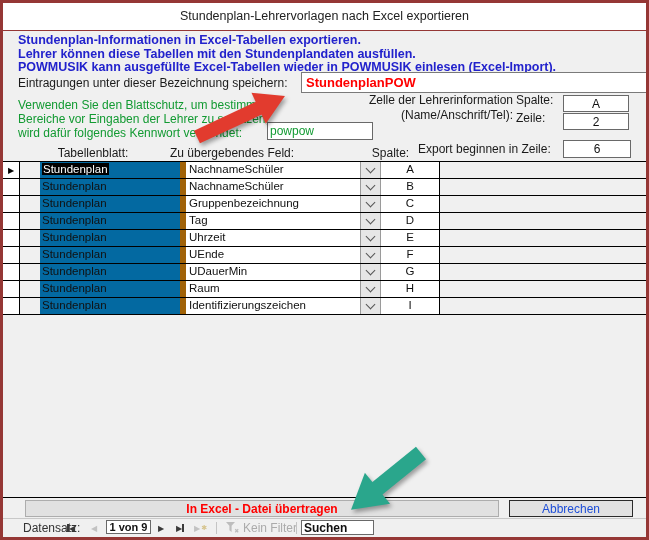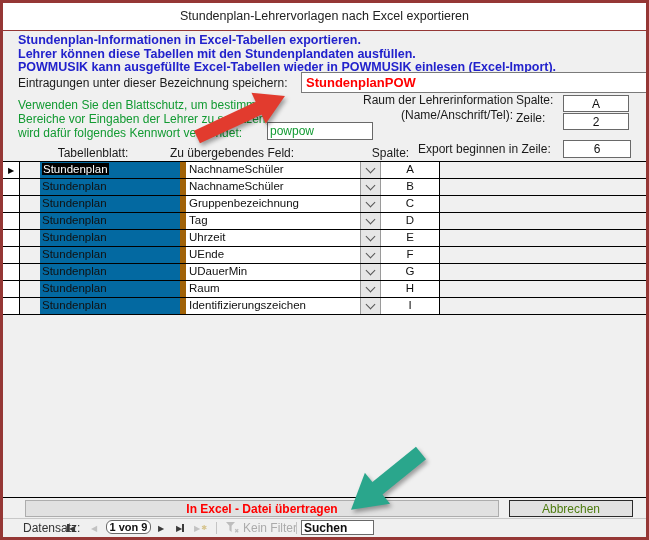--- a/index.html
+++ b/index.html
@@ -33,30 +33,30 @@
   .cell.c1{width:146px;background:#0369a1;border-right:6px solid #a16207;padding-left:2px;margin-left:20px;}
   .cell.c2{width:174px;background:#fff;padding-left:3px;}
   .cell.dd{width:21px;background:#e6e6e6;border:1px solid #9a9a9a;border-top:none;border-bottom:none;
            display:flex;align-items:center;justify-content:center;}
   .cell.dd .chev{border-color:#555;}
   .cell.c3{width:59px;background:#fff;border-right:1px solid #000;text-align:center;}
   .cell.fill{flex:1;background:#f0f0f0;}
   .ds-row.selected .cellval{background:#000;color:#fff;padding:0 1px;}
   
   .sepline{left:0;top:494px;width:643px;height:0;border-top:1px solid #000;}
-  .btn{position:absolute;top:497px;height:17px;background:#e1e1e1;font-size:12px;color:#4d7c0f;
+  .btn{position:absolute;top:497px;height:17px;background:#e1e1e1;font-size:12px;color:#1d4ed8;
        display:flex;align-items:center;justify-content:center;box-sizing:border-box;}
   .btn.export{left:22px;width:474px;border:1px solid #adadad;font-weight:bold;color:#ff0000;}
   .btn.cancel{left:506px;width:124px;border:1px solid #2b2b2b;}
   .statusbar{left:0;top:515px;width:643px;height:18px;background:#f0f0f0;border-top:1px solid #c8c8c8;}
   .statusbar .slbl{position:absolute;left:20px;top:2px;font-size:12px;color:#333;}
   .navbtn{position:absolute;top:3px;height:12px;display:flex;align-items:center;font-size:8px;color:#3a3a3a;}
   .navbtn.disabled{color:#c2c2c2;}
   .bar{display:inline-block;width:2px;height:8px;background:currentColor;}
-  .posbox{position:absolute;left:103px;top:1px;width:45px;height:14px;font-weight:bold;font-size:11px;text-align:center;border-radius:6px;}
+  .posbox{position:absolute;left:103px;top:1px;width:45px;height:14px;font-weight:bold;font-size:11px;text-align:center;}
   .vsep{position:absolute;top:3px;width:1px;height:12px;background:#c4c4c4;}
   .keinfilter{position:absolute;left:240px;top:2px;font-size:12px;color:#ababab;}
   .searchbox{position:absolute;left:298px;top:1px;width:73px;height:15px;font-weight:bold;font-size:12px;text-align:left;}
   .star{font-size:7px;color:#d6c48e;margin-left:1px;}
   .annot{pointer-events:none;filter:drop-shadow(2px 3px 2px rgba(0,0,0,0.35));}
 </style>
 </head>
 <body>
 
 <div class="dialog">
@@ -78,21 +78,21 @@
   </div>
 
   <div class="abs greentext" style="left:15px;top:96px;">
     <div>Verwenden Sie den Blattschutz, um bestimmte</div>
     <div>Bereiche vor Eingaben der Lehrer zu schützen,</div>
     <div>wird dafür folgendes Kennwort verwendet:</div>
   </div>
   <input class="fld green" style="left: 264px; top: 119px; width: 106px; height: 18px;" value="powpow">
 
   <div class="abs lbl rightlbl" style="left:360px;top:90px;width:150px;line-height:15px;">
-    <div>Raum der Lehrerinformation</div>
+    <div>Zelle der Lehrerinformation</div>
     <div>(Name/Anschrift/Tel):</div>
   </div>
   <div class="abs lbl" style="left:513px;top:90px;">Spalte:</div>
   <input class="fld center" style="left: 560px; top: 92px; width: 66px; height: 17px;" value="A">
   <div class="abs lbl" style="left:513px;top:108px;">Zeile:</div>
   <input class="fld center" style="left: 560px; top: 110px; width: 66px; height: 17px;" value="2">
 
   <div class="abs lbl" style="left:415px;top:139px;">Export beginnen in Zeile:</div>
   <input class="fld center" style="left: 560px; top: 137px; width: 68px; height: 18px;" value="6">
 

